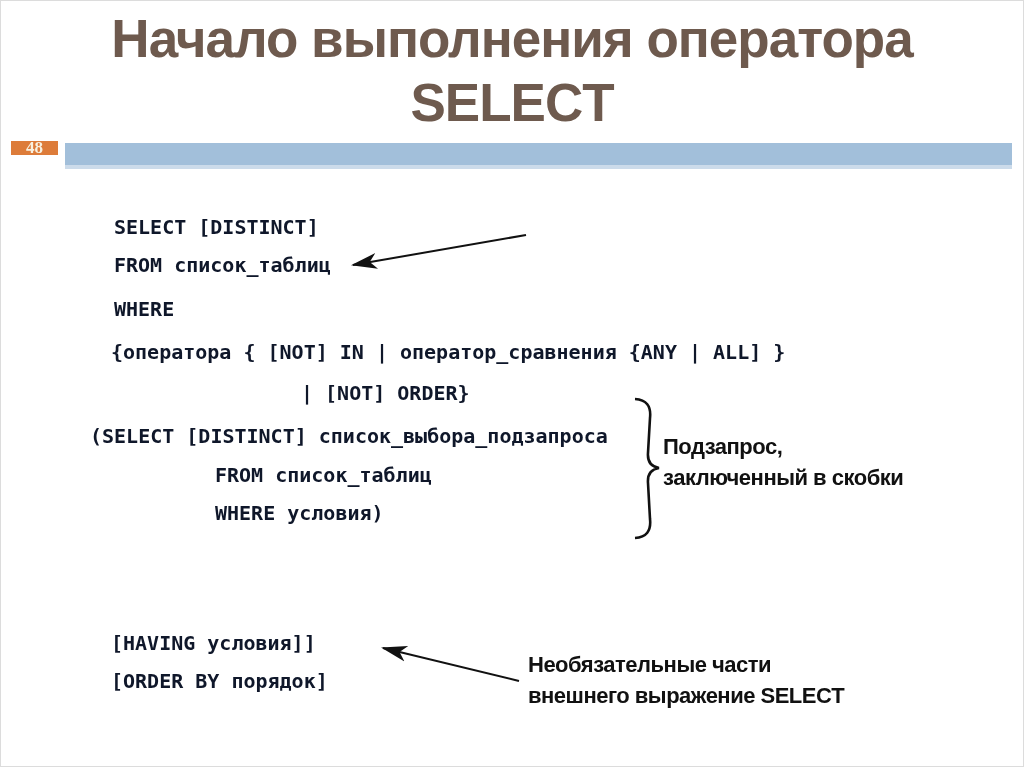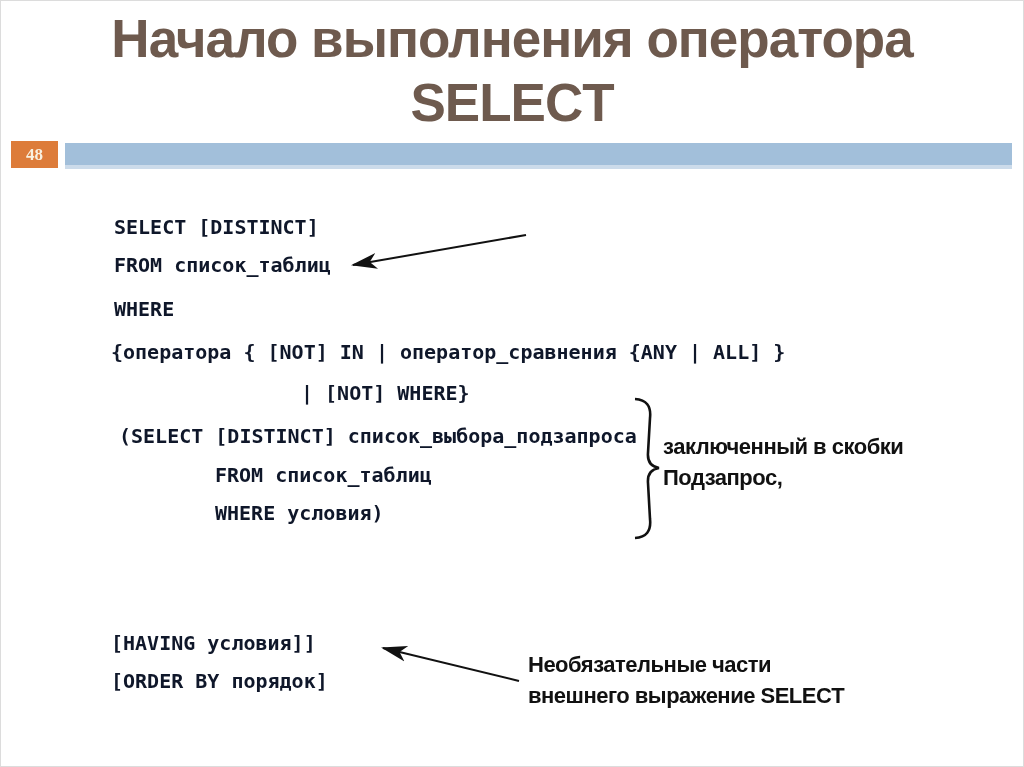--- a/index.html
+++ b/index.html
@@ -23,21 +23,21 @@
     font-family:"Liberation Sans", sans-serif;
     font-weight:bold;
     font-size:53px;
     line-height:1.2;
     letter-spacing:-1px;
     color:#6e5a4e;
   }
   .page-badge {
     position:absolute;
     left:10px; top:140px;
-    width:47px; height:27px;
+    width:47px; height:14px;
     background:#dd7c3a;
     color:#f8f1e0;
     font-family:"Liberation Serif", serif;
     font-weight:bold;
     font-size:17px;
     display:flex; align-items:center; justify-content:center;
   }
   .header-bar {
     position:absolute;
     left:64px; right:11px; top:142px;
@@ -66,21 +66,21 @@
   .overlay-svg {
     position:absolute; left:0; top:0;
     pointer-events:none;
   }
   
   .cl-0 { left:113px; top:214px; }
   .cl-1 { left:113px; top:252px; }
   .cl-2 { left:113px; top:296px; }
   .cl-3 { left:110px; top:339px; }
   .cl-4 { left:300px; top:380px; }
-  .cl-5 { left:118px; top:423px; }
+  .cl-5 { left:89px; top:423px; }
   .cl-6 { left:214px; top:462px; }
   .cl-7 { left:214px; top:500px; }
   .cl-8 { left:110px; top:592px; }
   .cl-9 { left:110px; top:630px; }
   .cl-10 { left:110px; top:668px; }
   
   .anno-outer-start { left:528px; top:208px; }
   .anno-subquery   { left:662px; top:430px; }
   .anno-optional   { left:527px; top:648px; }
 </style>
@@ -97,31 +97,31 @@
   <div class="page-badge">
     <span>48</span>
   </div>
 
   <div class="header-bar"></div>
 
   <div class="code-line cl-0">SELECT [DISTINCT]</div>
   <div class="code-line cl-1">FROM список_таблиц</div>
   <div class="code-line cl-2">WHERE</div>
   <div class="code-line cl-3">{оператора { [NOT] IN | оператор_сравнения {ANY | ALL] }</div>
-  <div class="code-line cl-4">| [NOT] WHERE}</div>
+  <div class="code-line cl-4">| [NOT] ORDER}</div>
   <div class="code-line cl-5">(SELECT [DISTINCT] список_выбора_подзапроса</div>
   <div class="code-line cl-6">FROM список_таблиц</div>
   <div class="code-line cl-7">WHERE условия)</div>
   <div class="code-line cl-10">[ORDER BY порядок]</div>
   <div class="code-line cl-9">[HAVING условия]]</div>
 
 
   <div class="anno anno-subquery">
+    <div>Подзапрос,</div>
     <div>заключенный в скобки</div>
-    <div>Подзапрос,</div>
   </div>
 
   <div class="anno anno-optional">
     <div>Необязательные части</div>
     <div>внешнего выражение SELECT</div>
   </div>
 
   <svg class="overlay-svg" width="1024" height="767" viewBox="0 0 1024 767">
     <defs>
       <marker id="arrowhead" markerUnits="userSpaceOnUse" markerWidth="26" markerHeight="20" refX="24" refY="10" orient="auto">

